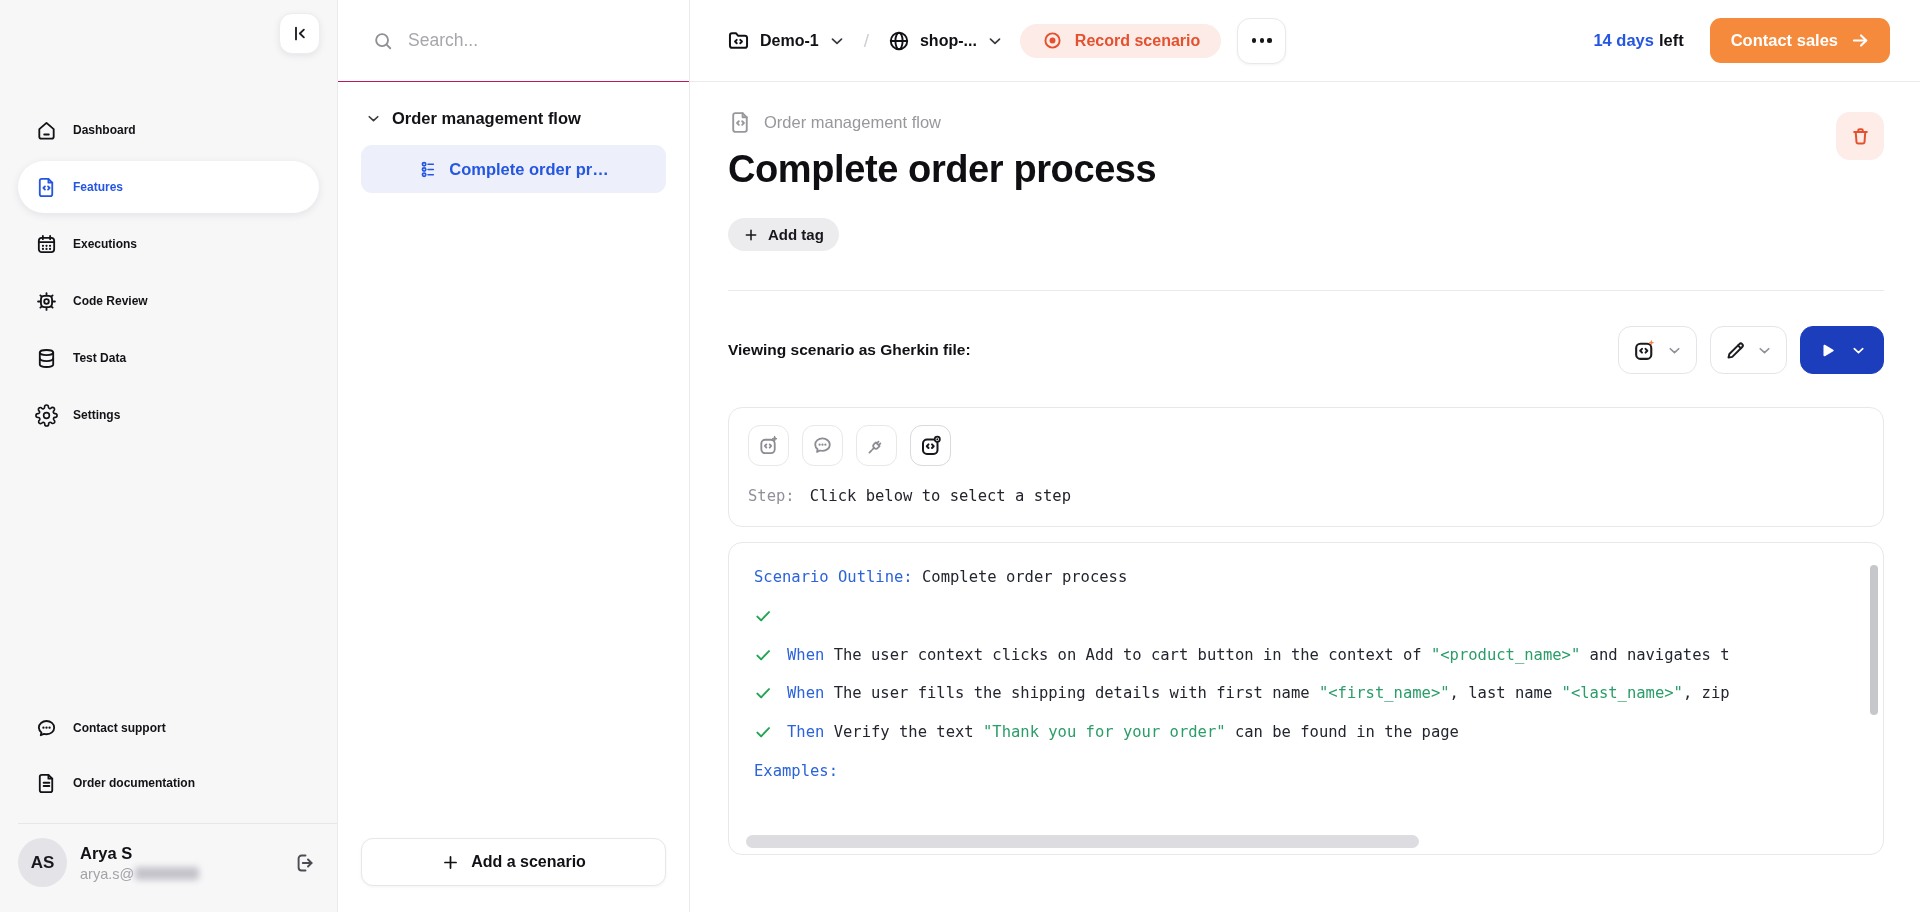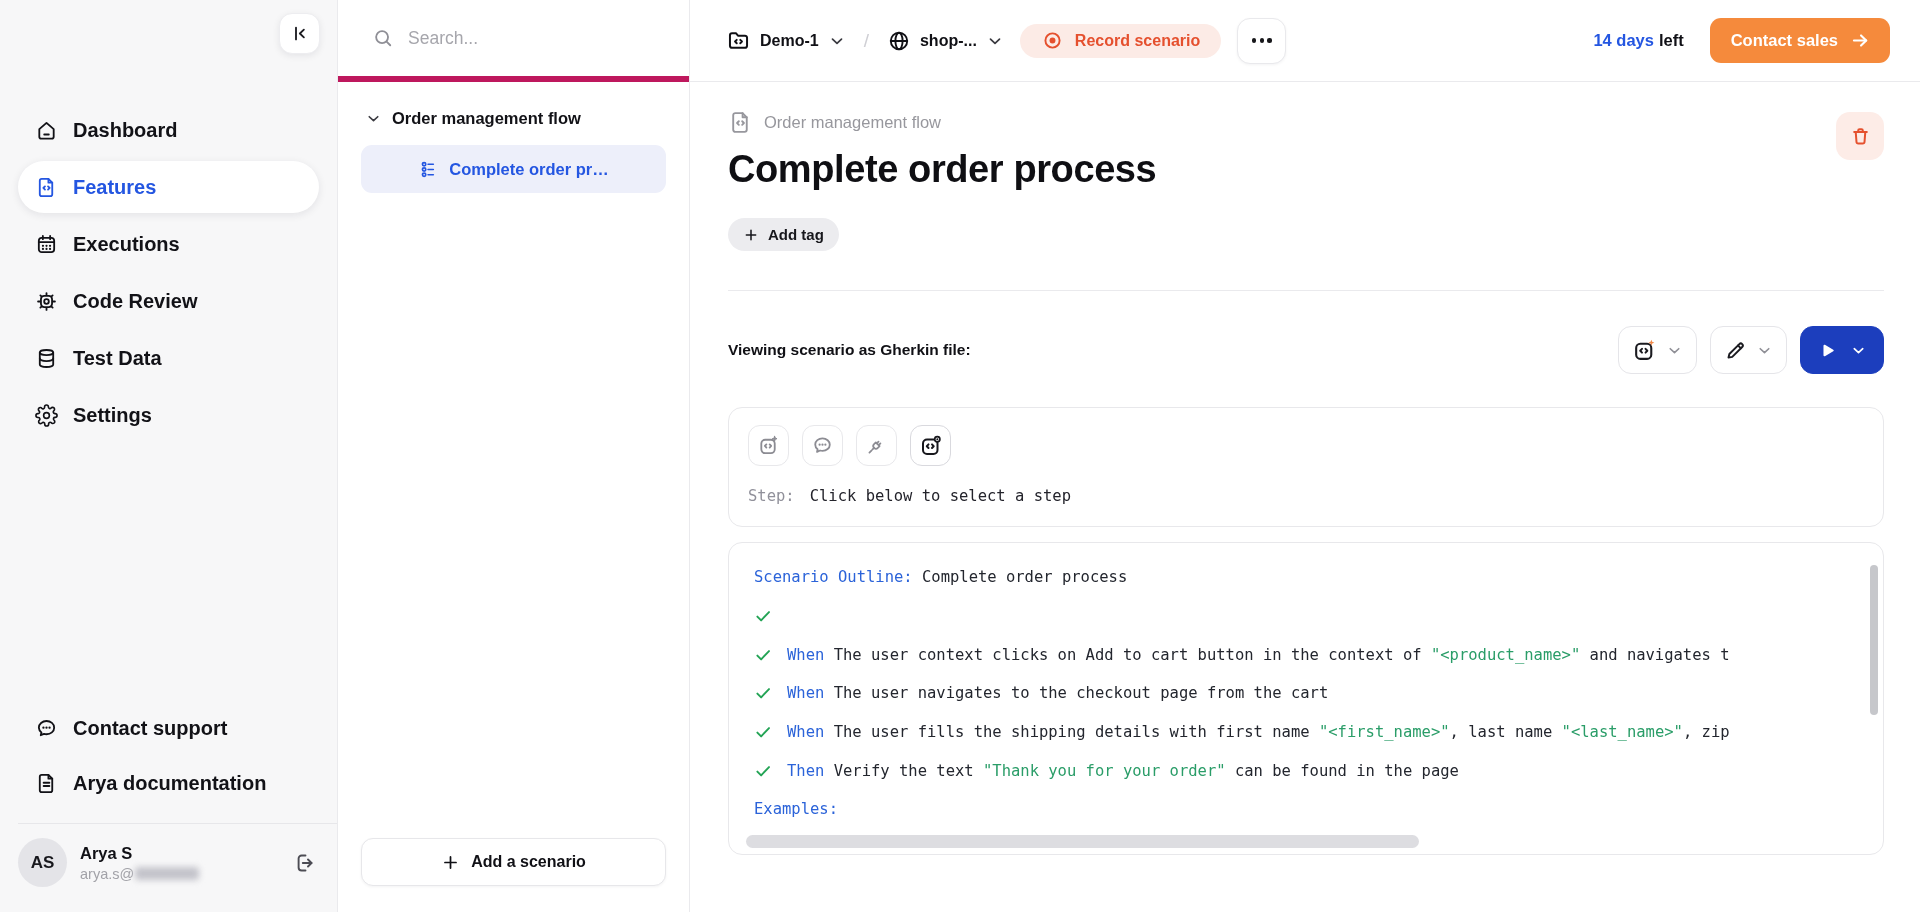--- a/index.html
+++ b/index.html
@@ -12,39 +12,39 @@
   .app { display:flex; height:912px; }
 
   
   .sidebar { width:338px; min-width:338px; background:#f7f7f8; border-right:1px solid #eaeaed;
              display:flex; flex-direction:column; position:relative; }
   .collapse-btn { position:absolute; top:13px; right:17px; width:41px; height:41px; background:#fff;
                   border:1px solid #ededf0; border-radius:13px; box-shadow:0 2px 7px rgba(16,16,40,.08);
                   display:flex; align-items:center; justify-content:center; cursor:pointer; color:#1b1b20; }
   .nav { margin-top:104px; padding:0 18px; display:flex; flex-direction:column; gap:5px; }
   .nav-item { height:52px; border-radius:999px; display:flex; align-items:center; gap:15px;
-              padding:0 17px; font-size:20px; font-weight:600; color:#121217; cursor:pointer; }
+              padding:0 17px; font-size:12px; font-weight:600; color:#121217; cursor:pointer; }
   .nav-item svg { flex:0 0 auto; }
   .nav-item.active { background:#fff; color:#2456e1; box-shadow:0 2px 9px rgba(18,18,46,.09); }
   .sidebar-spacer { flex:1; }
   .sidebar-footer { padding:0 18px; display:flex; flex-direction:column; gap:3px; }
   .sidebar-divider { border:none; border-top:1px solid #e7e7ea; margin:14px 0 0 18px; }
   .user-row { display:flex; align-items:center; padding:14px 20px 25px 18px; gap:13px; }
   .avatar { width:49px; height:49px; border-radius:50%; background:#e4e4e8; display:flex;
             align-items:center; justify-content:center; font-weight:700; font-size:17px; color:#17171c; }
   .user-meta { display:flex; flex-direction:column; }
   .user-name { font-size:16.5px; font-weight:700; color:#101015; }
   .user-email { font-size:14.5px; color:#a2a2a8; margin-top:3px; display:flex; align-items:center; }
   .email-blur { display:inline-block; width:64px; height:13px; background:#c3c3ca; border-radius:3px;
                 filter:blur(3px); margin-left:1px; }
   .logout-btn { margin-left:auto; color:#4c4c54; cursor:pointer; display:flex; }
 
   
   .explorer { width:352px; min-width:352px; border-right:1px solid #eaeaed; display:flex; flex-direction:column; background:#fff; }
-  .search-bar { height:82px; min-height:82px; border-bottom:6px solid #be185d; display:flex; align-items:center;
+  .search-bar { height:82px; min-height:82px; border-bottom:1px solid #be185d; display:flex; align-items:center;
                 padding:0 22px 0 34px; gap:12px; color:#8f8f96; }
   .search-input { border:none; outline:none; font-size:17.5px; color:#17171a; width:100%;
                   background:transparent; font-family:inherit; }
   .search-input::placeholder { color:#a6a6ac; }
   .tree { padding:27px 23px 0; }
   .tree-group { display:flex; align-items:center; gap:10px; font-size:16.5px; font-weight:600;
                 color:#121217; padding-left:4px; cursor:pointer; }
   .tree-scenario { margin-top:17px; height:48px; background:#edeffa; border-radius:11px; display:flex;
                    align-items:center; justify-content:center; gap:10px; color:#2456e1; font-size:16.5px;
                    font-weight:600; cursor:pointer; white-space:nowrap; }
@@ -199,21 +199,21 @@
         <span>Contact support</span>
       </div>
       <div class="nav-item">
         <span style="display:flex">
             <svg width="23" height="23" viewBox="0 0 24 24" fill="none" stroke="currentColor" stroke-width="1.9" stroke-linecap="round" stroke-linejoin="round">
               <path d="M7 3h7l4 4v12a2 2 0 0 1-2 2H7a2 2 0 0 1-2-2V5a2 2 0 0 1 2-2z"></path>
               <path d="M14 3v4h4"></path>
               <path d="M9 11.2h6M9 14.6h6"></path>
             </svg>
           </span>
-        <span>Arya documentation</span>
+        <span>Order documentation</span>
       </div>
     </div>
 
     <hr class="sidebar-divider">
 
     <div class="user-row">
       <div class="avatar">
         <span>AS</span>
       </div>
       <div class="user-meta">
@@ -478,23 +478,20 @@
         <div>
             <div class="code-line"><span class="code-text"><span class="kw">Scenario Outline:</span><span class=""> Complete order process</span></span></div>
             <div class="code-line"><span class="check"><svg width="18" height="18" viewBox="0 0 24 24" fill="none" stroke="#23a455" stroke-width="2.6" stroke-linecap="round" stroke-linejoin="round">
                   <path d="m4.5 12.8 5 5L20 6.8"></path>
                 </svg></span></div>
             <div class="code-line"><span class="check"><svg width="18" height="18" viewBox="0 0 24 24" fill="none" stroke="#23a455" stroke-width="2.6" stroke-linecap="round" stroke-linejoin="round">
                   <path d="m4.5 12.8 5 5L20 6.8"></path>
                 </svg></span><span class="code-text"><span class="kw">When</span><span class=""> The user context clicks on Add to cart button in the context of </span><span class="str">"&lt;product_name&gt;"</span><span class=""> and navigates t</span></span></div>
             <div class="code-line"><span class="check"><svg width="18" height="18" viewBox="0 0 24 24" fill="none" stroke="#23a455" stroke-width="2.6" stroke-linecap="round" stroke-linejoin="round">
                   <path d="m4.5 12.8 5 5L20 6.8"></path>
-                </svg></span><span class="code-text"><span class="kw">When</span><span class=""> The user navigates to the checkout page from the cart</span></span></div>
-            <div class="code-line"><span class="check"><svg width="18" height="18" viewBox="0 0 24 24" fill="none" stroke="#23a455" stroke-width="2.6" stroke-linecap="round" stroke-linejoin="round">
-                  <path d="m4.5 12.8 5 5L20 6.8"></path>
                 </svg></span><span class="code-text"><span class="kw">When</span><span class=""> The user fills the shipping details with first name </span><span class="str">"&lt;first_name&gt;"</span><span class="">, last name </span><span class="str">"&lt;last_name&gt;"</span><span class="">, zip</span></span></div>
             <div class="code-line"><span class="check"><svg width="18" height="18" viewBox="0 0 24 24" fill="none" stroke="#23a455" stroke-width="2.6" stroke-linecap="round" stroke-linejoin="round">
                   <path d="m4.5 12.8 5 5L20 6.8"></path>
                 </svg></span><span class="code-text"><span class="kw">Then</span><span class=""> Verify the text </span><span class="str">"Thank you for your order"</span><span class=""> can be found in the page</span></span></div>
             <div class="code-line"><span class="code-text"><span class="kw">Examples:</span></span></div>
           </div>
         <div class="vscroll"></div>
         <div class="hscroll"></div>
       </div>
     </div>

